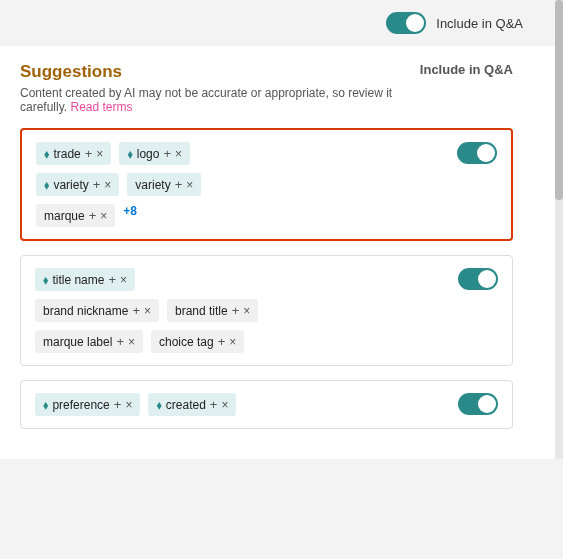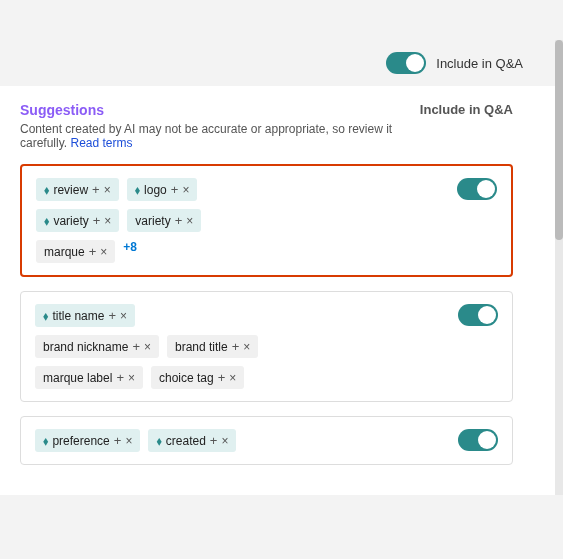--- a/index.html
+++ b/index.html
@@ -53,33 +53,33 @@
     }
 
     .suggestions-header {
       display: flex;
       justify-content: space-between;
       align-items: flex-start;
       margin-bottom: 14px;
     }
 
     .suggestions-left h2 {
-      font-size: 14px;
+      font-size: 17px;
       font-weight: 600;
-      color: #8b5cf6;
+      color: #a16207;
       margin-bottom: 4px;
     }
 
     .suggestions-left p {
       font-size: 12px;
       color: #555;
     }
 
     .suggestions-left p a {
-      color: #1d4ed8;
+      color: #ec4899;
       text-decoration: none;
     }
 
     .suggestions-right {
       font-size: 13px;
       font-weight: 600;
       color: #555;
       white-space: nowrap;
     }
 
@@ -164,21 +164,20 @@
       height: 200px;
       background: #bbb;
       border-radius: 4px;
     }
 
     .wrapper {
       position: relative;
       overflow: hidden;
       background: white;
       padding: 0 0 0 0;
-      margin-top: 40px;
     }
 
     
     .diamond-icon {
       display: inline-flex;
       align-items: center;
       justify-content: center;
       color: #2a8a8a;
       font-size: 12px;
     }
@@ -207,21 +206,21 @@
     </div>
 
     <div class="card highlighted">
       <div class="card-toggle">
         <span class="toggle"></span>
       </div>
 
       <div class="tags-row">
         <span class="tag">
           <span class="diamond-icon">⬧</span>
-          <span>review</span>
+          <span>trade</span>
           <span class="tag-plus">+</span>
           <span class="tag-x">×</span>
         </span>
         <span class="tag">
           <span class="diamond-icon">⬧</span>
           <span>logo</span>
           <span class="tag-plus">+</span>
           <span class="tag-x">×</span>
         </span>
       </div>

